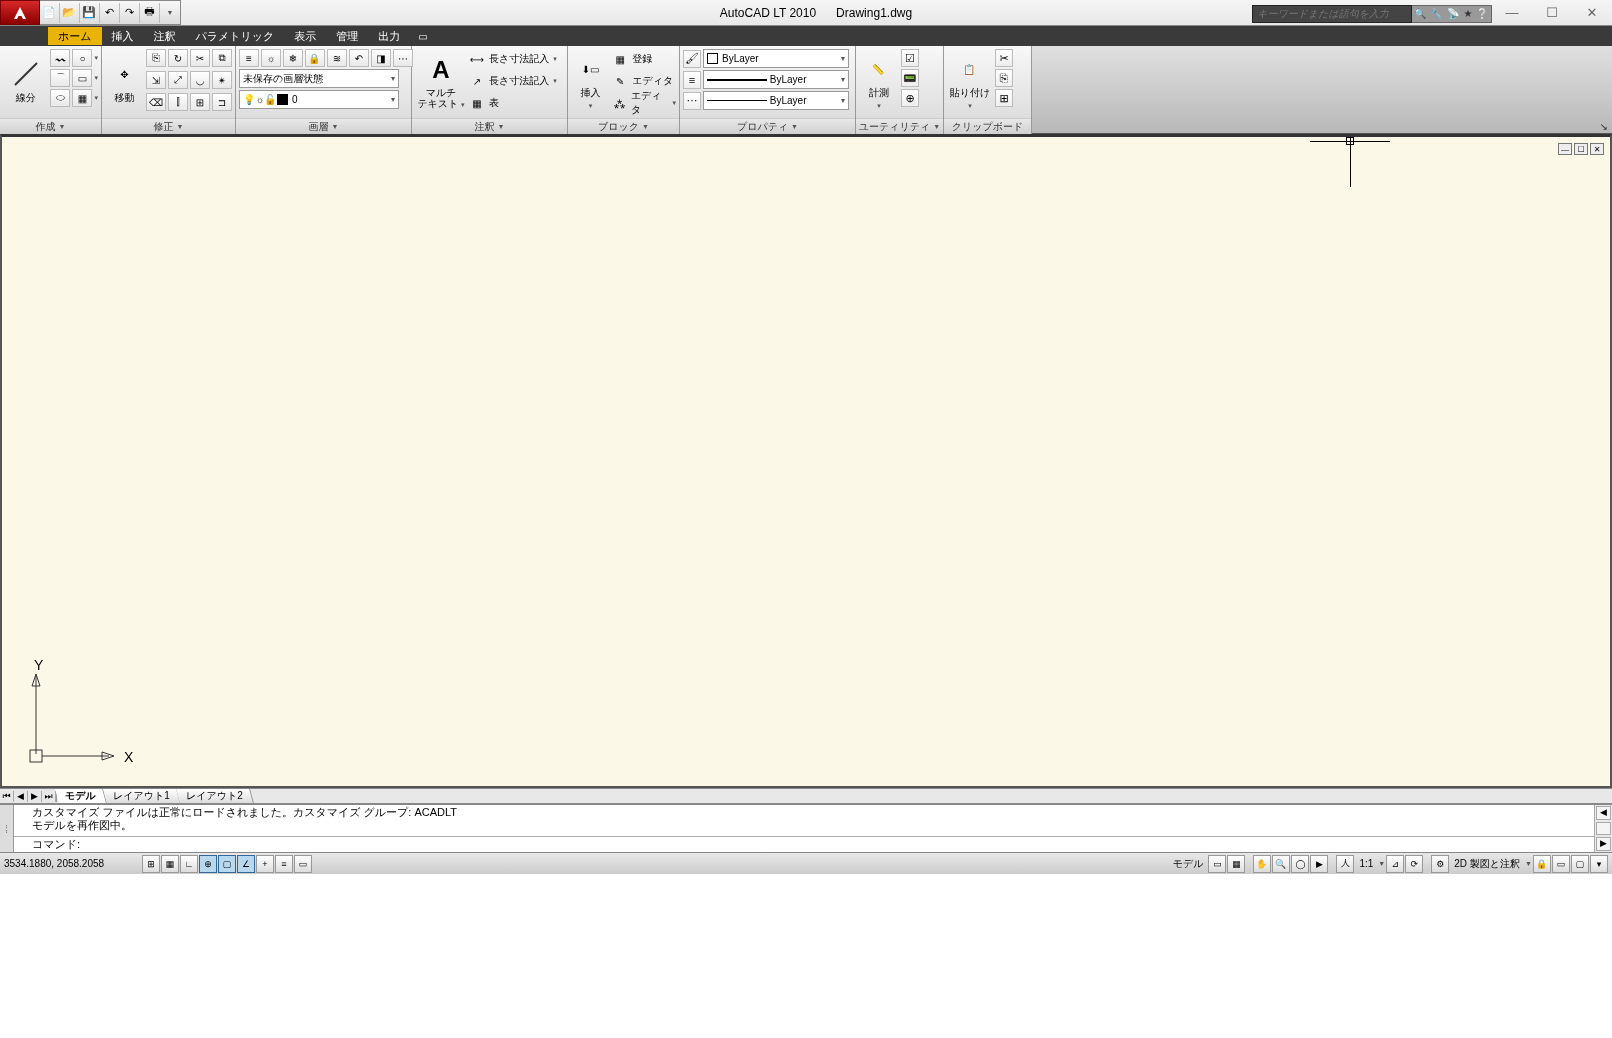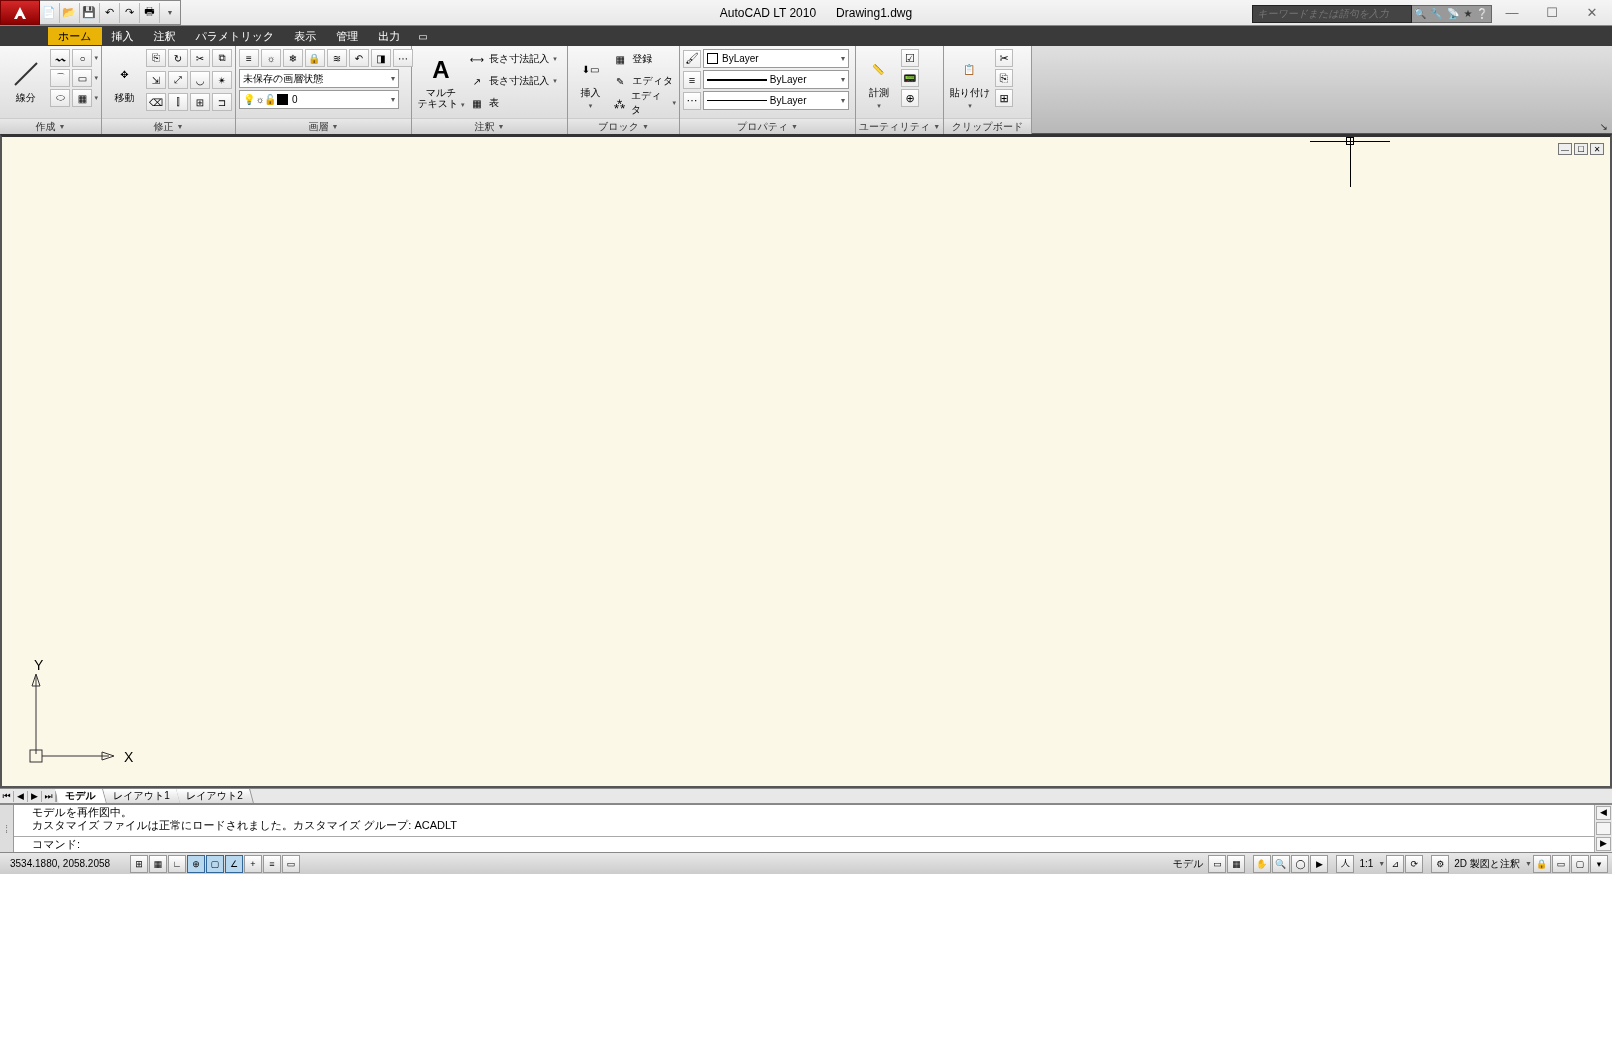--- a/index.html
+++ b/index.html
@@ -48,21 +48,21 @@
 .lt-tab{padding:0 8px;border-right:1px solid #999;background:linear-gradient(#fff,#ddd);transform:skewX(15deg);}
 .lt-tab span{display:inline-block;transform:skewX(-15deg);}
 .lt-tab.active{background:#fff;font-weight:bold;}
 .cmd-area{height:48px;background:#fff;border-top:1px solid #888;display:flex;flex-direction:column;}
 .cmd-hist{flex:1;padding:1px 18px;font-size:11px;font-family:"MS Gothic",monospace;line-height:13px;}
 .cmd-line{height:16px;border-top:1px solid #aaa;padding:0 18px;font-size:11px;font-family:"MS Gothic",monospace;display:flex;align-items:center;}
 .cmd-handle{width:14px;background:#ddd;border-right:1px solid #999;display:flex;align-items:center;justify-content:center;color:#888;}
 .cmd-scroll{width:18px;background:#e8e8e8;border-left:1px solid #aaa;display:flex;flex-direction:column;}
 .cmd-scroll span{height:14px;border:1px solid #aaa;text-align:center;font-size:9px;background:#f4f4f4;margin:1px;}
 .statusbar{height:22px;background:linear-gradient(#e8e8e8,#ccc);display:flex;align-items:center;border-top:1px solid #888;font-size:10px;}
-.sb-coords{padding:0 10px;width:130px;}
+.sb-coords{padding:0 4px;width:142px;}
 .sb-toggles{display:flex;}
 .sb-tg{width:18px;height:18px;border:1px solid #999;background:linear-gradient(#fff,#ddd);margin-right:1px;display:flex;align-items:center;justify-content:center;font-size:9px;}
 .sb-tg.on{background:#b8d8f0;border-color:#369;}
 .sb-right{margin-left:auto;display:flex;align-items:center;gap:1px;padding-right:4px;}
 .sb-right .sb-tg{margin:0;}
 .sb-txt{padding:0 4px;}
 .line-samp{display:inline-block;width:60px;height:1px;background:#000;vertical-align:middle;}
 .clr-sw{width:11px;height:11px;background:#fff;border:1px solid #000;display:inline-block;margin-right:4px;}
 .tri{font-size:7px;color:#555;}
 .annot-row{display:flex;align-items:center;gap:4px;height:20px;font-size:10px;}
@@ -372,22 +372,22 @@
   </div>
   <div class="lt-tab active"><span>モデル</span></div>
   <div class="lt-tab"><span>レイアウト1</span></div>
   <div class="lt-tab"><span>レイアウト2</span></div>
 </div>
 
 <div class="cmd-area" style="flex-direction:row;">
   <div class="cmd-handle">⁞</div>
   <div style="flex:1;display:flex;flex-direction:column;">
     <div class="cmd-hist">
+      <div>カスタマイズ ファイルは正常にロードされました。カスタマイズ グループ: ACADLT</div>
       <div>モデルを再作図中。</div>
-      <div>カスタマイズ ファイルは正常にロードされました。カスタマイズ グループ: ACADLT</div>
     </div>
     <div class="cmd-line">
         <span>コマンド:</span>
       </div>
   </div>
   <div class="cmd-scroll">
     <span>◀</span>
     <span style="flex:1;"></span>
     <span>▶</span>
   </div>

